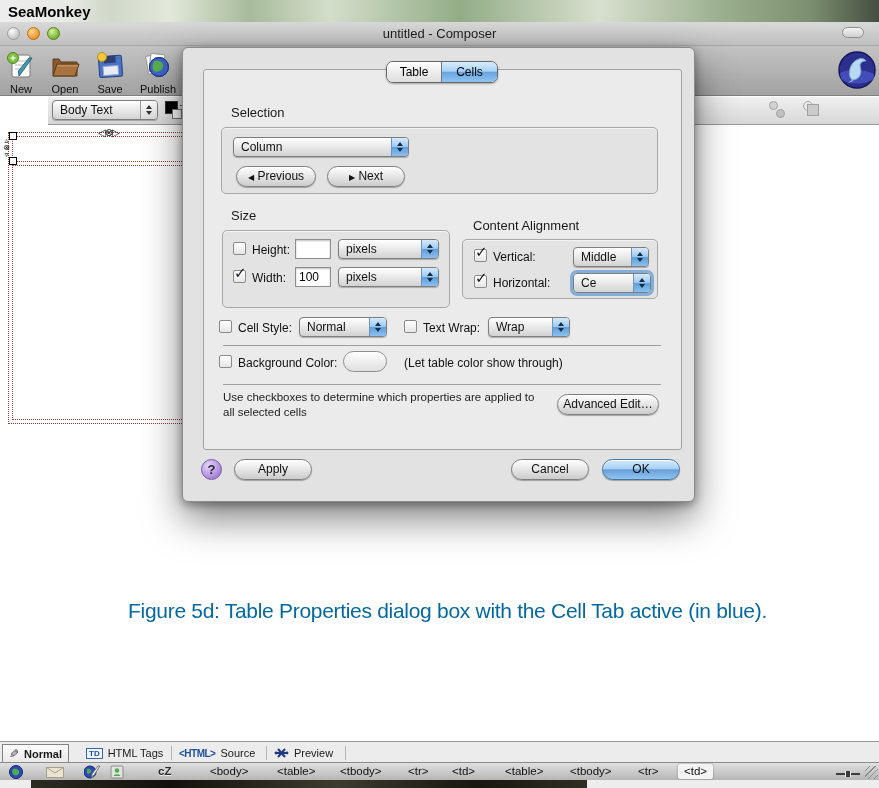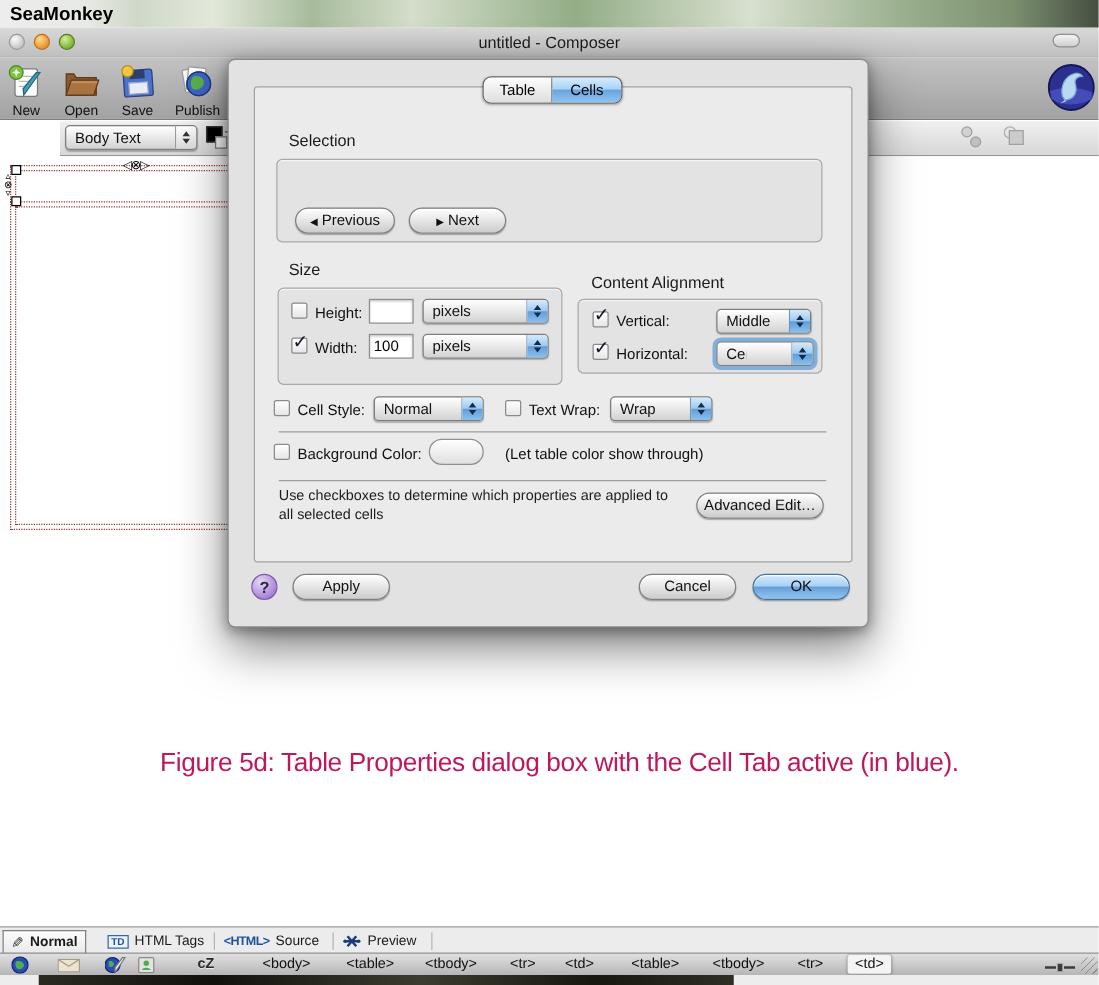--- a/index.html
+++ b/index.html
@@ -92,21 +92,21 @@
     font-weight:bold;color:#2c2440;}
   .note{position:absolute;font-size:11.5px;line-height:15px;color:#1d1d1d;}
 
   
   .content{left:0;top:125px;width:879px;height:616px;background:#fff;}
   .dotted{position:absolute;border:1px dotted #9a3a33;}
   .dline{position:absolute;border-top:1px dotted #9a3a33;height:0;}
   .handle{position:absolute;width:8px;height:8px;border:1px solid #000;background:#fff;}
   .tblwidget{position:absolute;font-size:10px;color:#000;letter-spacing:-1px;}
   .caption{position:absolute;left:0;top:599px;width:879px;text-align:center;
-    font-size:21px;letter-spacing:-0.3px;color:#be185d;padding-left:16px;}
+    font-size:21px;letter-spacing:-0.3px;color:#0369a1;padding-left:16px;}
 
   
   .editbar{left:0;top:741px;width:879px;height:21px;background:#ececec;
     border-top:1px solid #9a9a9a;}
   .etab{position:absolute;top:2px;height:18px;font-size:11px;color:#1a1a1a;
     display:flex;align-items:center;gap:5px;padding:0 6px;}
   .etab.active{border:1px solid #828282;background:linear-gradient(#fcfcfc,#e9e9e9);
     border-bottom:none;height:19px;font-weight:bold;}
   .esep{position:absolute;top:4px;height:14px;border-left:1px solid #b5b5b5;}
   .tagicon{font-size:8px;color:#1f4f9e;border:1px solid #3767ab;background:#eef4fc;
@@ -239,20 +239,27 @@
   <div class="abs dialog">
     <div class="abs panel"></div>
 
     <div class="abs tabcapsule">
       <div class="seg table">Table</div>
       <div class="seg cells">Cells</div>
     </div>
 
     <div class="hdr" style="left:48px;top:57px;">Selection</div>
     <div class="grp" style="left:38px;top:79px;width:437px;height:67px;"></div>
+    <div class="popup" style="left:50px;top:89px;width:176px;">
+      <span class="txt">Column</span>
+      <span class="stepper">
+          <i class="arr-up"></i>
+          <i class="arr-dn"></i>
+        </span>
+    </div>
     <div class="btn" style="left:53px;top:118px;width:80px;">
       <span style="font-size:8px;">◀</span>
       <span>Previous</span>
     </div>
     <div class="btn" style="left:144px;top:118px;width:78px;">
       <span style="font-size:8px;">▶</span>
       <span>Next</span>
     </div>
 
     <div class="hdr" style="left:48px;top:160px;">Size</div>

